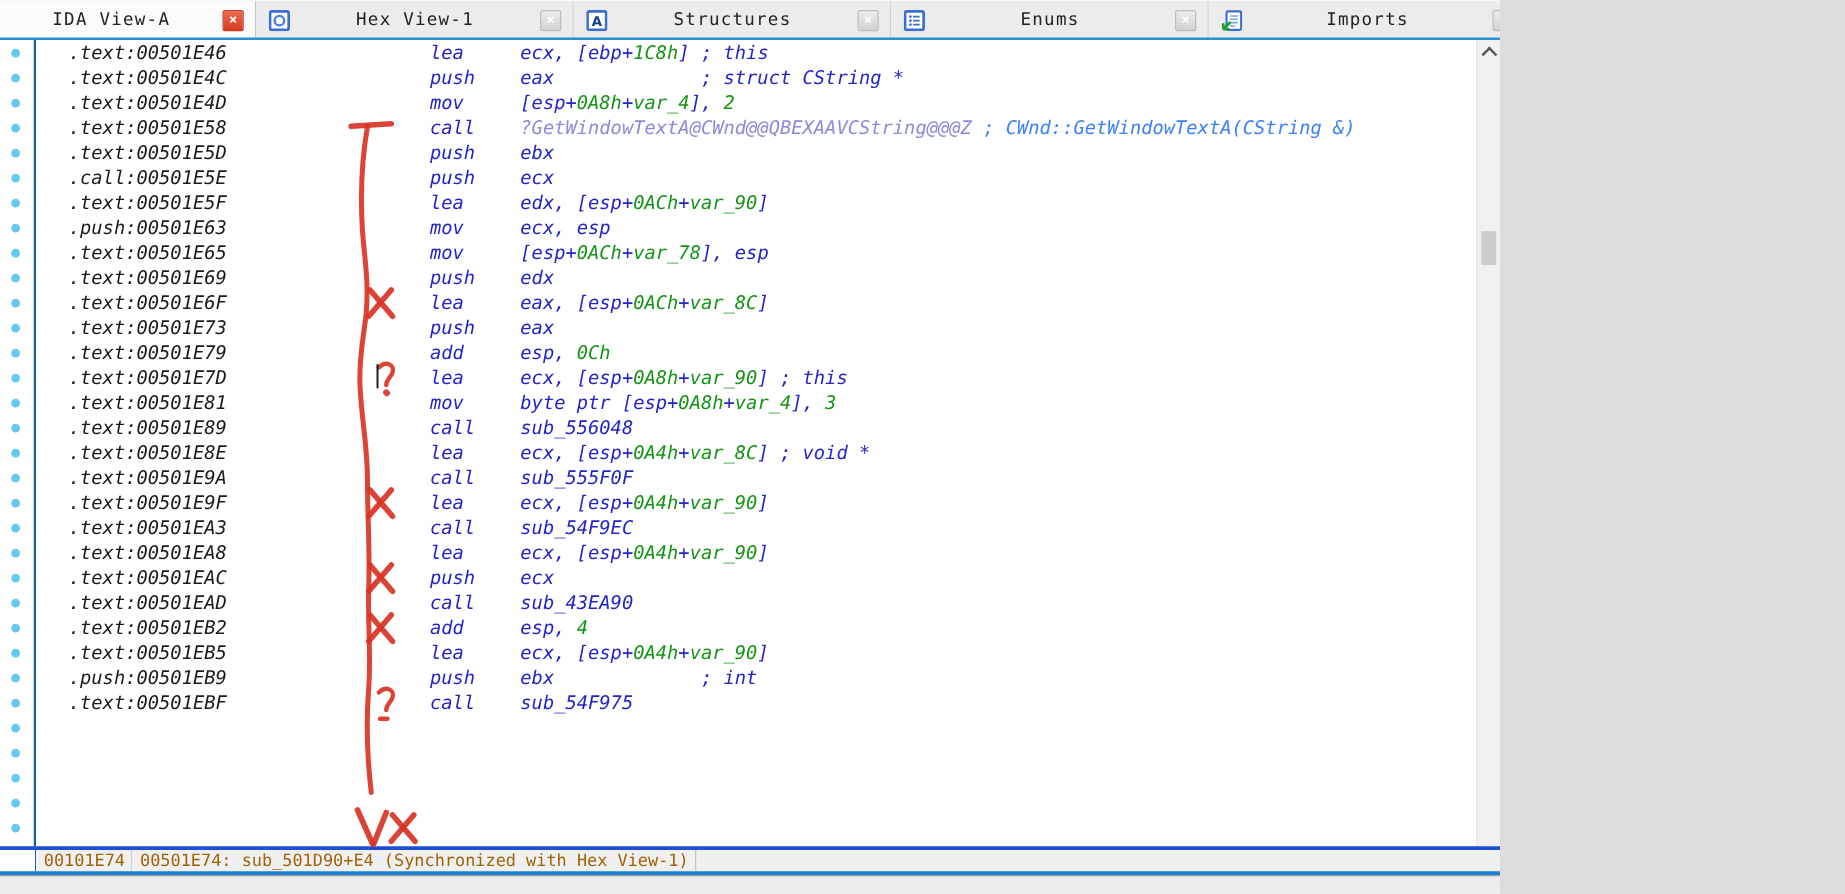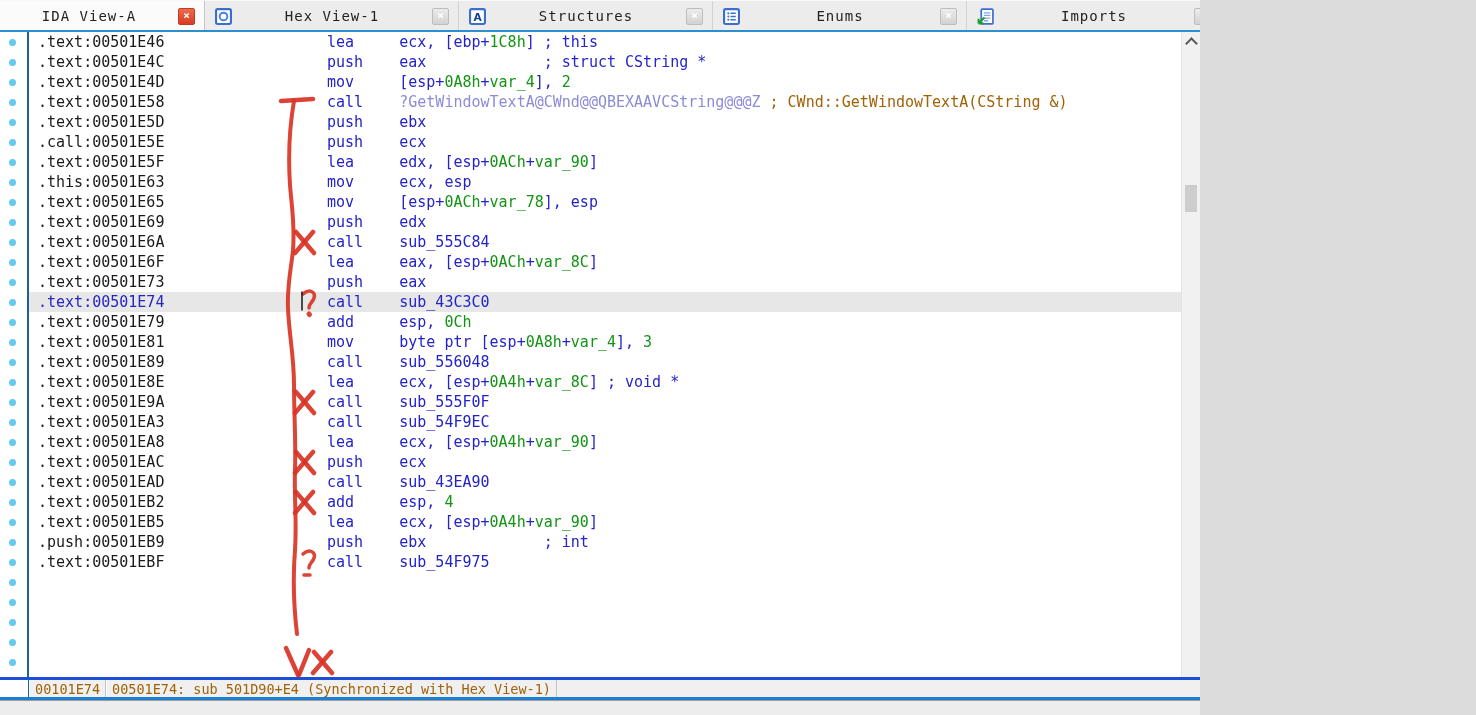--- a/index.html
+++ b/index.html
@@ -18,28 +18,28 @@
             border-radius:2px;background:linear-gradient(#ececec,#d2d2d2);color:#ffffff;
             font-size:11px;line-height:14px;text-align:center;font-weight:bold;}
   .closebox.red{background:linear-gradient(#ef6a4e,#d93b22);border-color:#c03a24;}
   .blueline{position:absolute;left:0;top:30px;width:1476px;height:2px;background:#2b8fd0;}
   
   .gutter{position:absolute;left:0;top:32px;width:27px;height:645px;background:#ffffff;}
   .dot{position:absolute;left:9px;width:7px;height:7px;border-radius:50%;background:#63c9f0;}
   .vline{position:absolute;left:27px;top:32px;width:2px;height:645px;background:#1c6391;}
   .listing{position:absolute;left:29px;top:32px;width:1429px;height:645px;background:#ffffff;
            font-size:15px;line-height:20px;}
-  .row{height:20px;white-space:pre;padding-left:9px;}
+  .row{height:20px;white-space:pre;padding-left:26px;font-style:italic;}
   .row.hl{background:#e7e7e7;}
   .addr{color:#1a1a1a;}
   .row.hl .addr{color:#2525c0;}
   .t-b{color:#2323c8;}
   .t-g{color:#149414;}
   .t-cm{color:#2525c8;}
-  .t-gy{color:#a16207;}
+  .t-gy{color:#3b82f6;}
   .t-imp{color:#8b8bd9;}
   
   .scrollbar{position:absolute;right:0;top:32px;width:18px;height:665px;background:#f1f1f1;
              border-left:1px solid #e3e3e3;}
   .sb-btn{position:absolute;left:0;width:18px;height:17px;}
   .chev{position:absolute;left:5px;width:7px;height:7px;border-top:2px solid #5a5a5a;
         border-right:2px solid #5a5a5a;}
   .chev.up{top:7px;transform:rotate(-45deg);}
   .chev.down{top:2px;transform:rotate(135deg);}
   .sb-thumb{position:absolute;left:3px;top:153px;width:12px;height:27px;background:#cdcdcd;}
@@ -155,32 +155,32 @@
   <div class="vline"></div>
 
   <div class="listing" id="listing">
       <div class="row"><span class="addr">.text:00501E46</span><span class="t-b">                  lea     </span><span class="t-b">ecx, [ebp+</span><span class="t-g">1C8h</span><span class="t-b">]</span><span class="t-cm"> ; this</span></div>
       <div class="row"><span class="addr">.text:00501E4C</span><span class="t-b">                  push    </span><span class="t-b">eax</span><span class="t-cm">             ; struct CString *</span></div>
       <div class="row"><span class="addr">.text:00501E4D</span><span class="t-b">                  mov     </span><span class="t-b">[esp+</span><span class="t-g">0A8h</span><span class="t-b">+</span><span class="t-g">var_4</span><span class="t-b">], </span><span class="t-g">2</span></div>
       <div class="row"><span class="addr">.text:00501E58</span><span class="t-b">                  call    </span><span class="t-imp">?GetWindowTextA@CWnd@@QBEXAAVCString@@@Z</span><span class="t-gy"> ; CWnd::GetWindowTextA(CString &amp;)</span></div>
       <div class="row"><span class="addr">.text:00501E5D</span><span class="t-b">                  push    </span><span class="t-b">ebx</span></div>
       <div class="row"><span class="addr">.call:00501E5E</span><span class="t-b">                  push    </span><span class="t-b">ecx</span></div>
       <div class="row"><span class="addr">.text:00501E5F</span><span class="t-b">                  lea     </span><span class="t-b">edx, [esp+</span><span class="t-g">0ACh</span><span class="t-b">+</span><span class="t-g">var_90</span><span class="t-b">]</span></div>
-      <div class="row"><span class="addr">.this:00501E63</span><span class="t-b">                  mov     </span><span class="t-b">ecx, esp</span></div>
+      <div class="row"><span class="addr">.push:00501E63</span><span class="t-b">                  mov     </span><span class="t-b">ecx, esp</span></div>
       <div class="row"><span class="addr">.text:00501E65</span><span class="t-b">                  mov     </span><span class="t-b">[esp+</span><span class="t-g">0ACh</span><span class="t-b">+</span><span class="t-g">var_78</span><span class="t-b">], esp</span></div>
       <div class="row"><span class="addr">.text:00501E69</span><span class="t-b">                  push    </span><span class="t-b">edx</span></div>
-      <div class="row"><span class="addr">.text:00501E6A</span><span class="t-b">                  call    </span><span class="t-b">sub_555C84</span></div>
       <div class="row"><span class="addr">.text:00501E6F</span><span class="t-b">                  lea     </span><span class="t-b">eax, [esp+</span><span class="t-g">0ACh</span><span class="t-b">+</span><span class="t-g">var_8C</span><span class="t-b">]</span></div>
       <div class="row"><span class="addr">.text:00501E73</span><span class="t-b">                  push    </span><span class="t-b">eax</span></div>
-      <div class="row hl"><span class="addr">.text:00501E74</span><span class="t-b">                  call    </span><span class="t-b">sub_43C3C0</span></div>
       <div class="row"><span class="addr">.text:00501E79</span><span class="t-b">                  add     </span><span class="t-b">esp, </span><span class="t-g">0Ch</span></div>
+      <div class="row"><span class="addr">.text:00501E7D</span><span class="t-b">                  lea     </span><span class="t-b">ecx, [esp+</span><span class="t-g">0A8h</span><span class="t-b">+</span><span class="t-g">var_90</span><span class="t-b">]</span><span class="t-cm"> ; this</span></div>
       <div class="row"><span class="addr">.text:00501E81</span><span class="t-b">                  mov     </span><span class="t-b">byte ptr [esp+</span><span class="t-g">0A8h</span><span class="t-b">+</span><span class="t-g">var_4</span><span class="t-b">], </span><span class="t-g">3</span></div>
       <div class="row"><span class="addr">.text:00501E89</span><span class="t-b">                  call    </span><span class="t-b">sub_556048</span></div>
       <div class="row"><span class="addr">.text:00501E8E</span><span class="t-b">                  lea     </span><span class="t-b">ecx, [esp+</span><span class="t-g">0A4h</span><span class="t-b">+</span><span class="t-g">var_8C</span><span class="t-b">]</span><span class="t-cm"> ; void *</span></div>
       <div class="row"><span class="addr">.text:00501E9A</span><span class="t-b">                  call    </span><span class="t-b">sub_555F0F</span></div>
+      <div class="row"><span class="addr">.text:00501E9F</span><span class="t-b">                  lea     </span><span class="t-b">ecx, [esp+</span><span class="t-g">0A4h</span><span class="t-b">+</span><span class="t-g">var_90</span><span class="t-b">]</span></div>
       <div class="row"><span class="addr">.text:00501EA3</span><span class="t-b">                  call    </span><span class="t-b">sub_54F9EC</span></div>
       <div class="row"><span class="addr">.text:00501EA8</span><span class="t-b">                  lea     </span><span class="t-b">ecx, [esp+</span><span class="t-g">0A4h</span><span class="t-b">+</span><span class="t-g">var_90</span><span class="t-b">]</span></div>
       <div class="row"><span class="addr">.text:00501EAC</span><span class="t-b">                  push    </span><span class="t-b">ecx</span></div>
       <div class="row"><span class="addr">.text:00501EAD</span><span class="t-b">                  call    </span><span class="t-b">sub_43EA90</span></div>
       <div class="row"><span class="addr">.text:00501EB2</span><span class="t-b">                  add     </span><span class="t-b">esp, </span><span class="t-g">4</span></div>
       <div class="row"><span class="addr">.text:00501EB5</span><span class="t-b">                  lea     </span><span class="t-b">ecx, [esp+</span><span class="t-g">0A4h</span><span class="t-b">+</span><span class="t-g">var_90</span><span class="t-b">]</span></div>
       <div class="row"><span class="addr">.push:00501EB9</span><span class="t-b">                  push    </span><span class="t-b">ebx</span><span class="t-cm">             ; int</span></div>
       <div class="row"><span class="addr">.text:00501EBF</span><span class="t-b">                  call    </span><span class="t-b">sub_54F975</span></div>
     </div>
 

